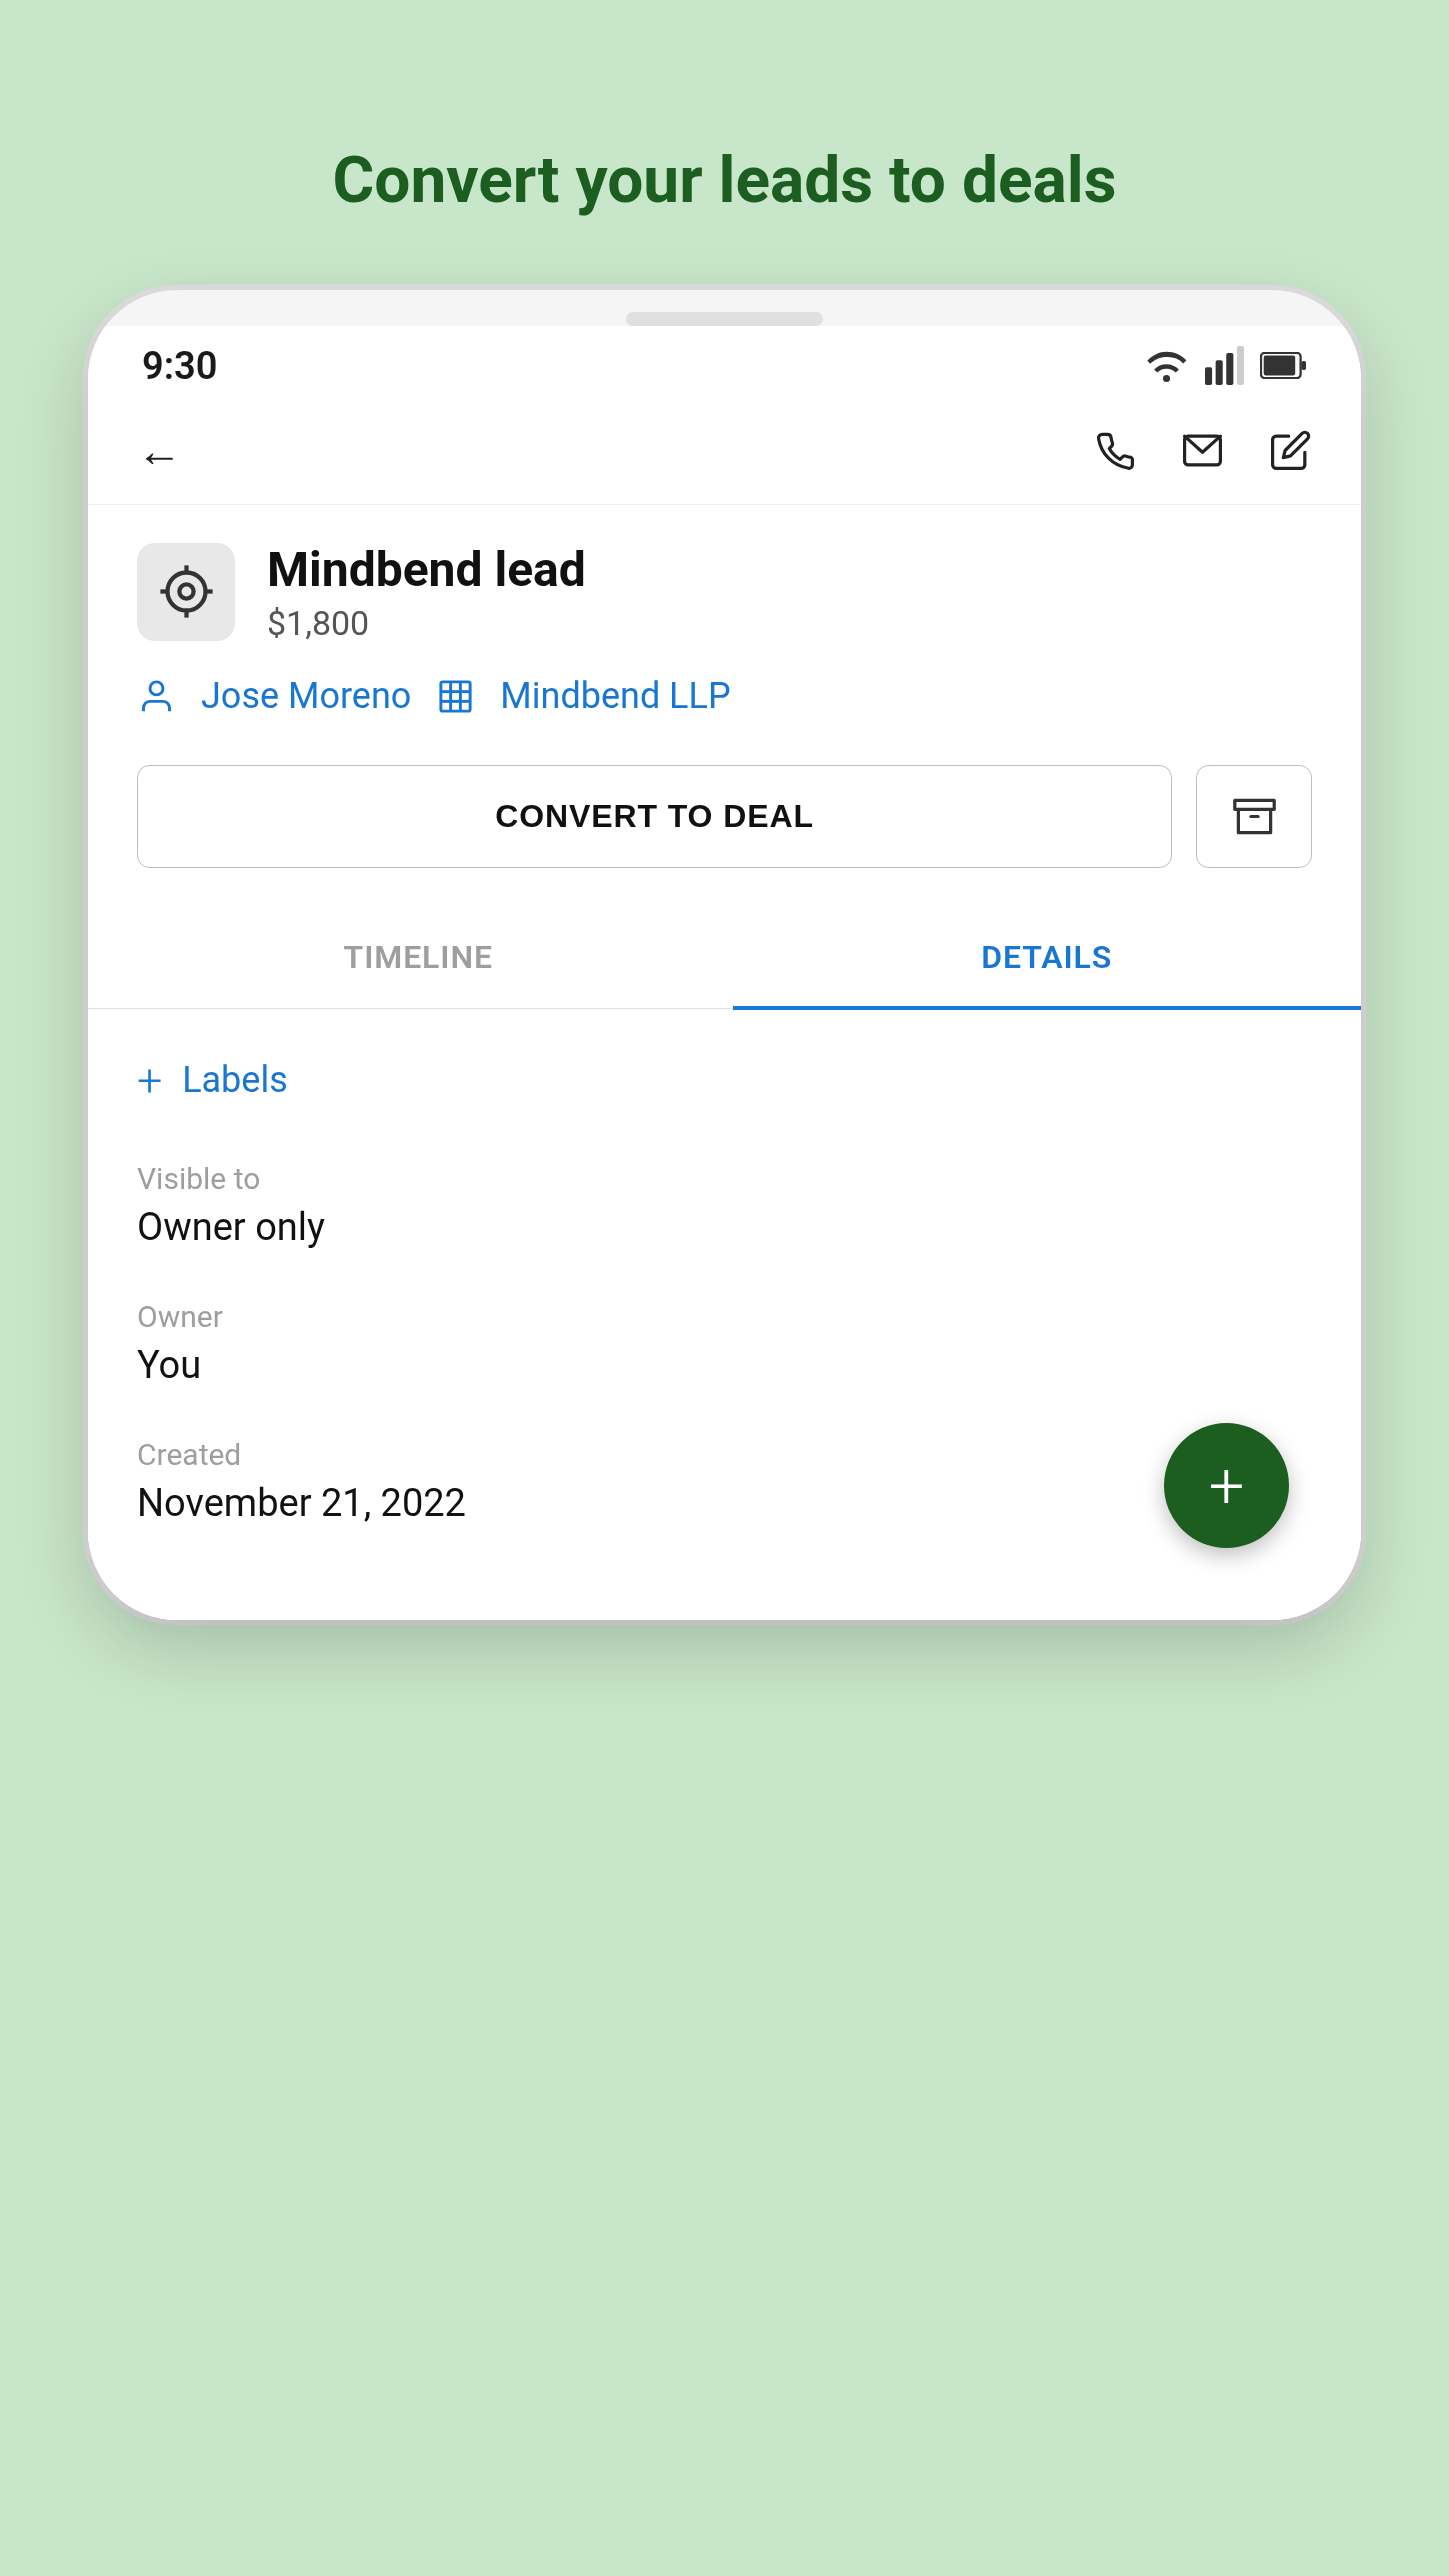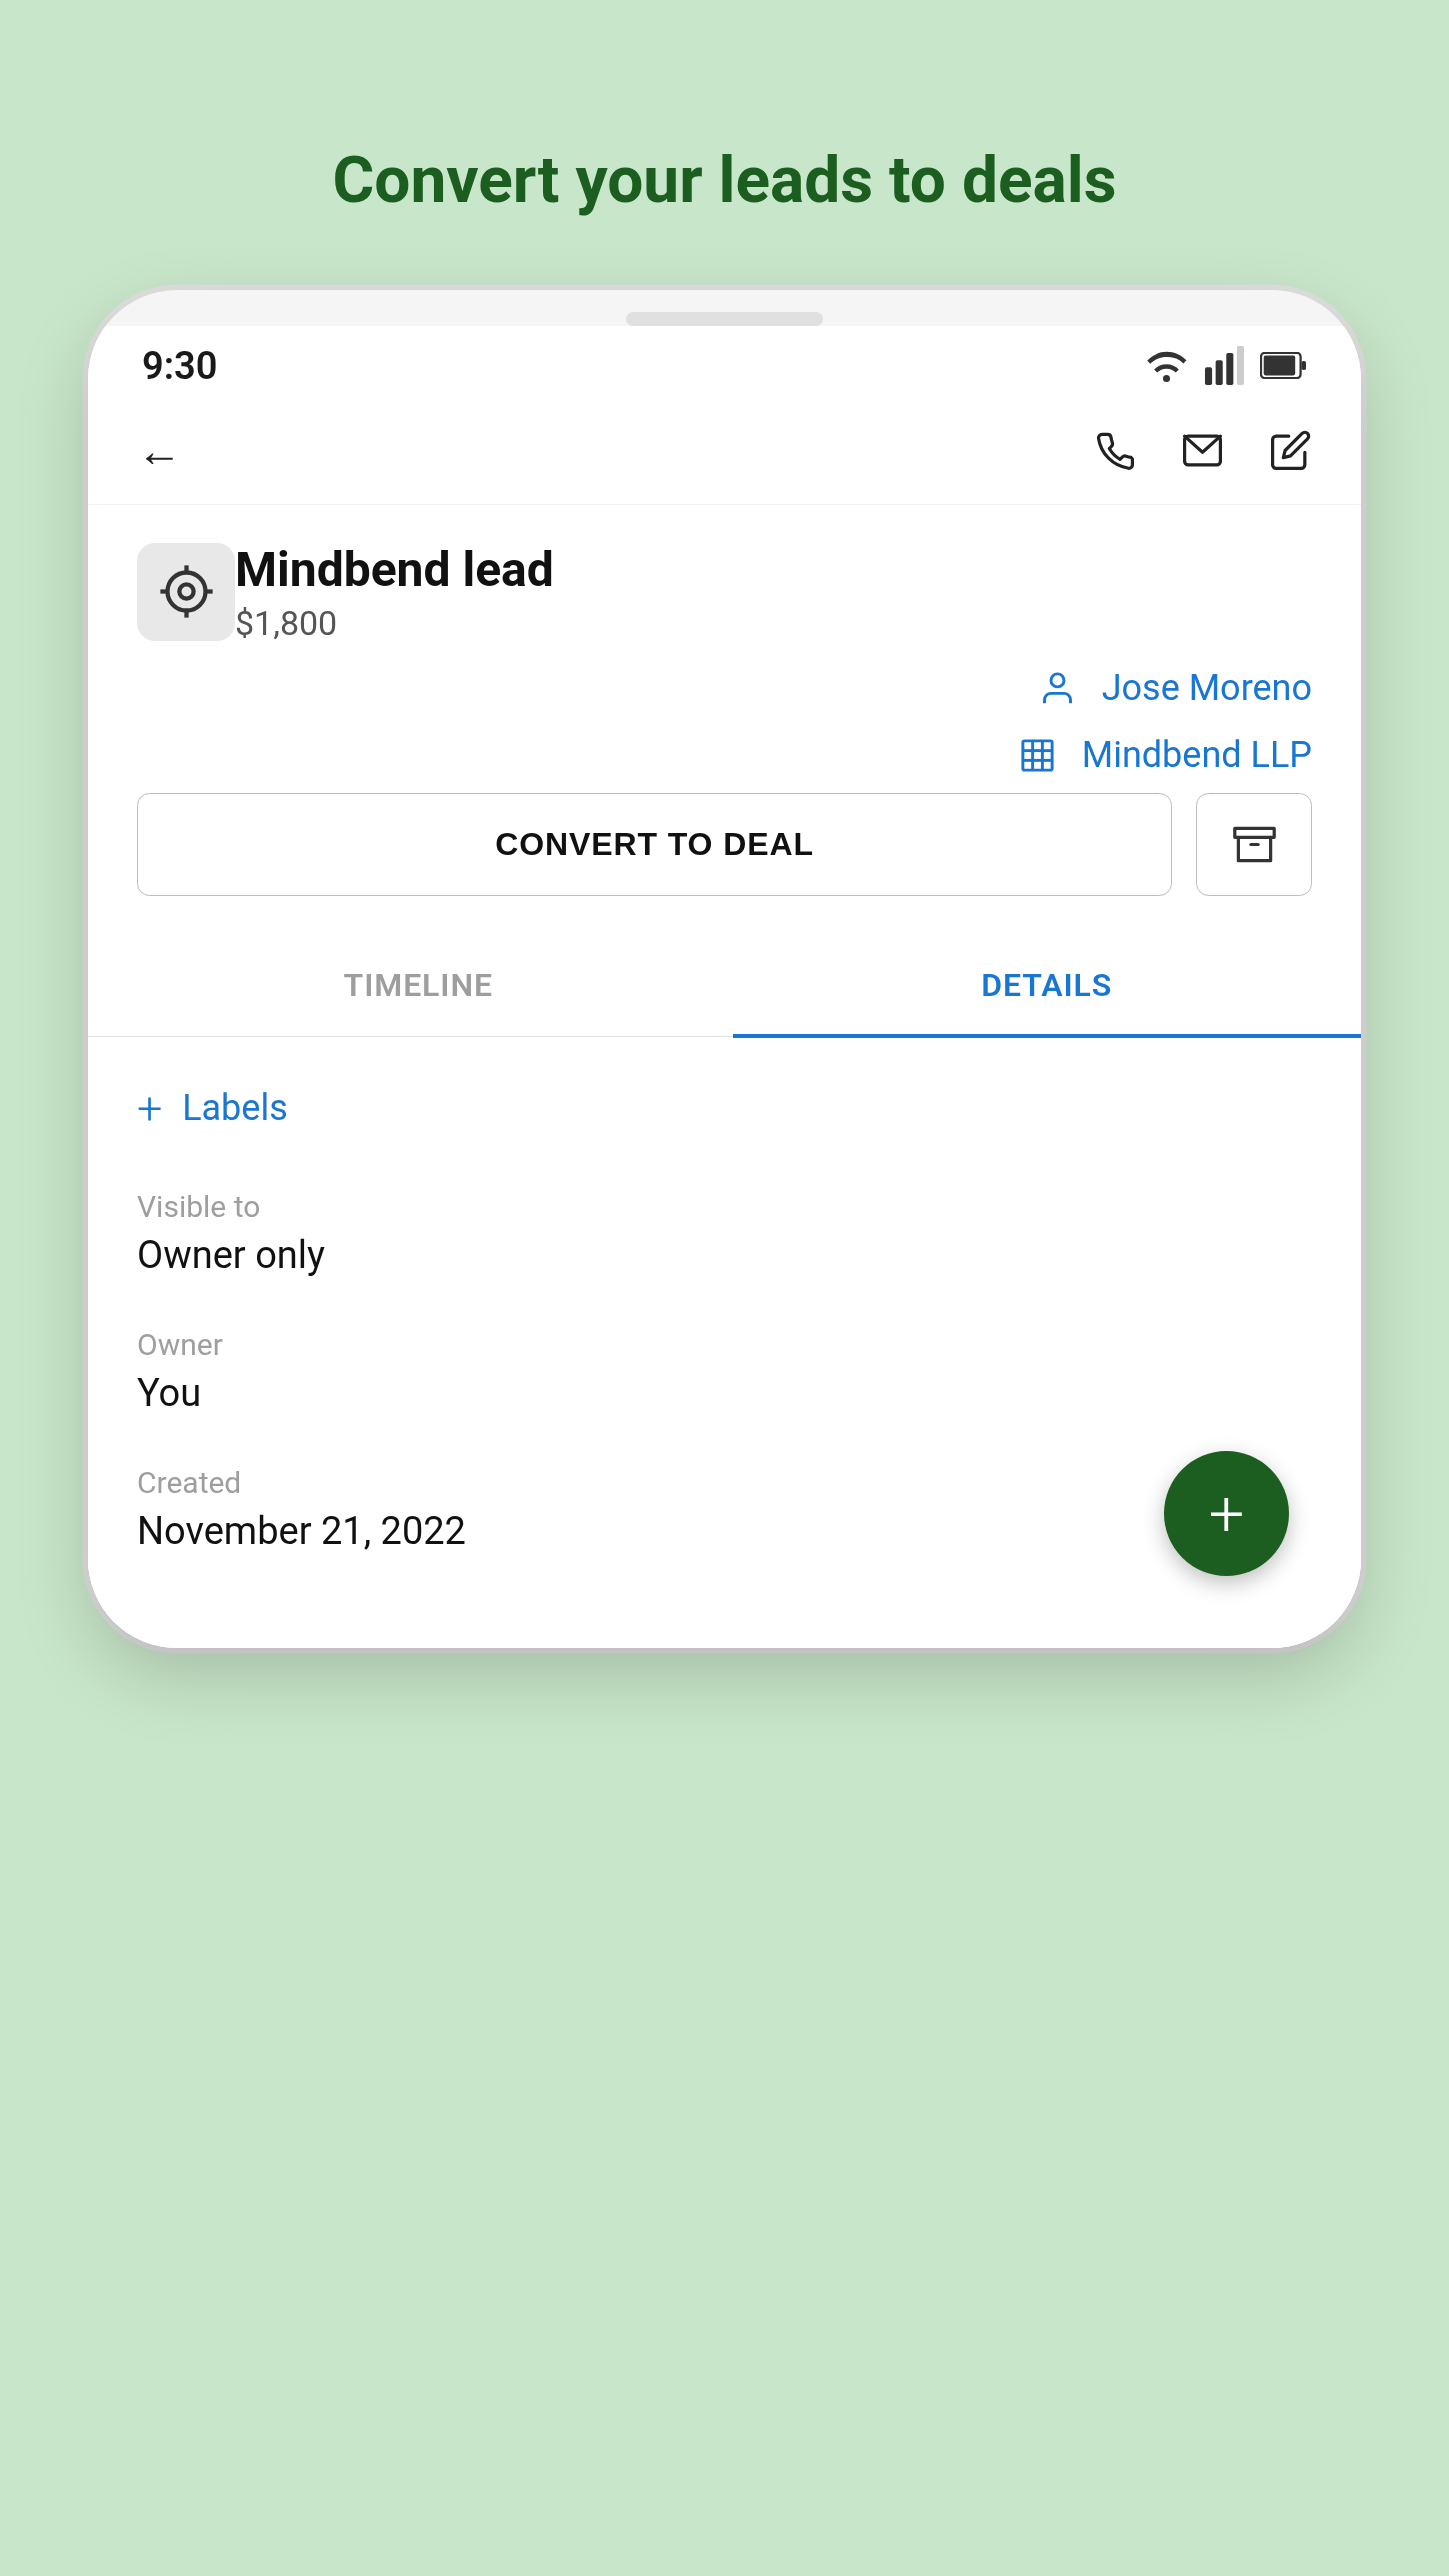--- a/index.html
+++ b/index.html
@@ -83,21 +83,22 @@
     }
 
     .lead-section {
       background: #ffffff;
       padding: 36px 49px 27px;
     }
 
     .lead-header {
       display: flex;
       align-items: center;
-      margin-bottom: 24px;
+      gap: 32px;
+      margin-bottom: 32px;
     }
 
     .lead-avatar {
       width: 98px;
       height: 98px;
       background: #e8e8e8;
       border-radius: 18px;
       display: flex;
       align-items: center;
       justify-content: center;
@@ -110,23 +111,22 @@
     }
 
     .lead-info .lead-value {
       font-size: 34px;
       color: #555;
       margin-top: 5.4px;
     }
 
     .lead-contact {
       display: flex;
-      flex-direction: column;
       gap: 25px;
-      margin-bottom: 17px;
+      margin-bottom: 48px;
       align-items: flex-end;
     }
 
     .contact-row {
       display: flex;
       align-items: center;
       gap: 25px;
     }
 
     .contact-link {

